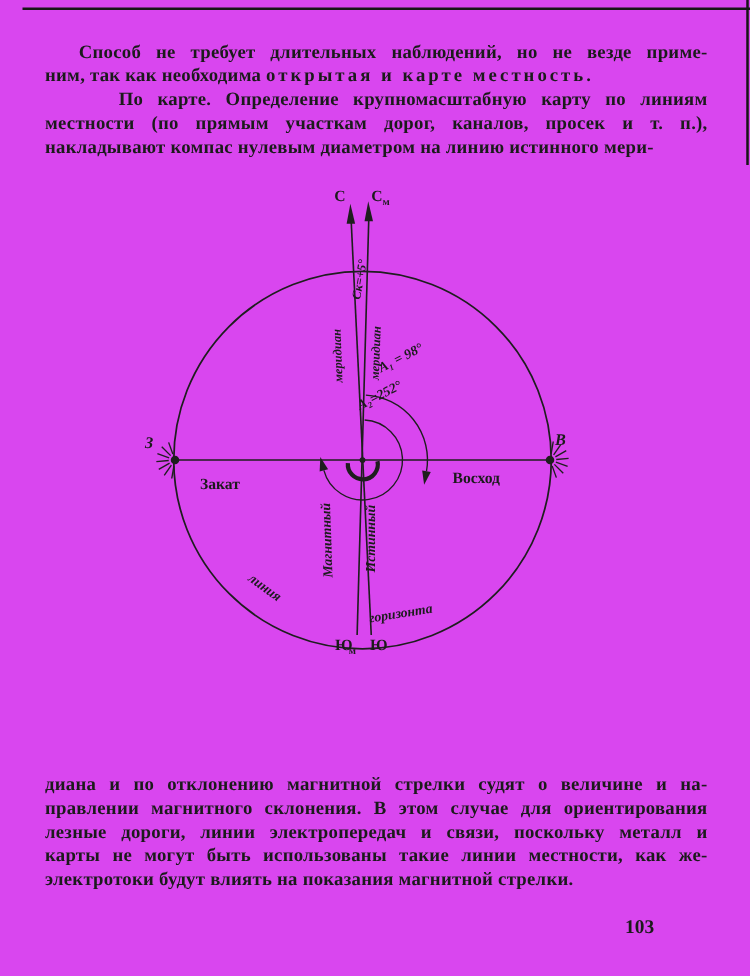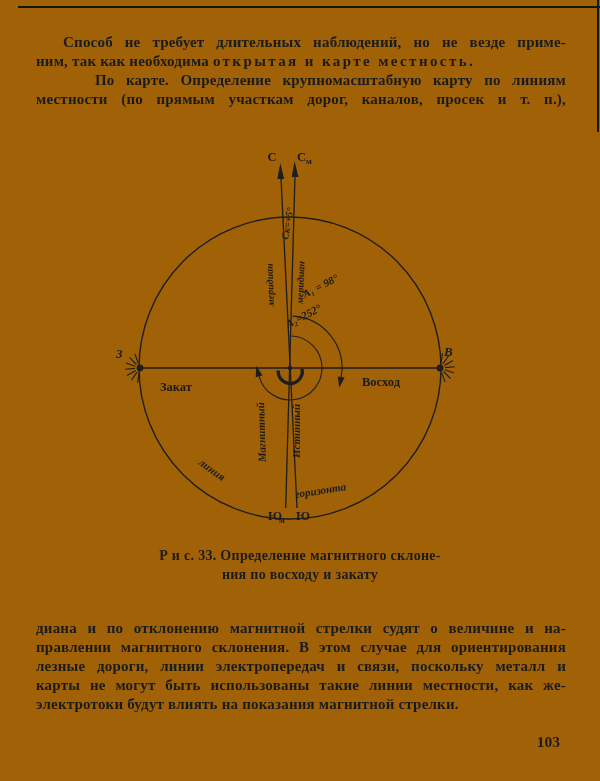--- a/index.html
+++ b/index.html
@@ -1,39 +1,39 @@
 <!DOCTYPE html>
 <html><head>
 <meta charset="utf-8">
 <style>
   html,body{margin:0;padding:0;}
   .book-page{
     position:relative;
     width:600px;height:781px;
-    background:#a16207;
+    background:#d946ef;
     font-family:"Liberation Serif","DejaVu Serif",serif;
     color:#1b1b1b;
     overflow:hidden;
   }
   .scan-edge-top{position:absolute;left:18px;top:6px;width:582px;height:2px;background:#161616;}
   .scan-edge-right{position:absolute;left:597px;top:0;width:2px;height:132px;background:#161616;}
 
   .text-block{position:absolute;left:36px;width:530px;font-size:15px;line-height:19px;font-weight:700;letter-spacing:.2px;}
   .top-block{top:33px;}
   .bottom-block{top:619px;}
   .line{text-align:justify;text-align-last:justify;white-space:normal;}
   .line.no-stretch{text-align:left;text-align-last:left;}
   .indent{text-indent:27px;}
   .spaced{letter-spacing:2.4px;}
   .lead-bold{font-weight:700;margin-left:32px;}
 
   .figure-wrap{position:absolute;left:0;top:148px;width:600px;height:400px;}
   .fig-caption{position:absolute;left:0;top:546px;width:600px;text-align:center;
     font-size:14px;font-weight:700;line-height:19px;letter-spacing:.3px;}
-  .page-number{position:absolute;left:500px;top:733px;width:60px;text-align:right;
+  .page-number{position:absolute;left:500px;top:733px;width:60px;
     font-size:15.5px;font-weight:700;}
 
   svg .ink{stroke:#1e1e1e;fill:none;}
   svg text{fill:#1b1b1b;font-family:"Liberation Serif","DejaVu Serif",serif;}
   .t-bold{font-size:12.5px;font-weight:700;}
   .t-sub{font-size:8.5px;font-weight:700;}
   .t-it{font-size:11px;font-style:italic;font-weight:600;}
   .t-it-sm{font-size:10px;font-style:italic;font-weight:600;}
   .t-letter{font-size:13px;font-style:italic;font-weight:700;}
   .arrowhead{fill:#1e1e1e;stroke:none;}
@@ -47,20 +47,21 @@
 
   <div class="text-block top-block">
     <div class="line indent">Способ не требует длительных наблюдений, но не везде приме-</div>
     <div class="line no-stretch">
       <span>ним, так как необходима </span><span class="spaced">открытая и карте местность.</span>
     </div>
     <div class="line indent">
       <span class="lead-bold">По карте.</span><span> Определение крупномасштабную карту по линиям</span>
     </div>
     <div class="line">местности (по прямым участкам дорог, каналов, просек и т. п.),</div>
+    <div class="line no-stretch">накладывают компас нулевым диаметром на линию истинного мери-</div>
   </div>
 
   <div class="figure-wrap">
     <svg width="600" height="400" viewBox="0 0 600 400">
 
       <circle class="ink" cx="290" cy="220" r="151" stroke-width="1.4"></circle>
 
       <line class="ink" x1="140" y1="220" x2="440" y2="220" stroke-width="1.3"></line>
 
       <line class="ink" x1="297" y1="360" x2="281" y2="30" stroke-width="1.3"></line>
@@ -125,24 +126,20 @@
       <text class="t-it-sm" transform="translate(303,156) rotate(-88)">меридиан</text>
 
       <text class="t-it" transform="translate(266,314) rotate(-92)">Магнитный</text>
       <text class="t-it" transform="translate(300,310) rotate(-90)">Истинный</text>
 
       <text class="t-it" transform="translate(198,316) rotate(36)">линия</text>
       <text class="t-it" transform="translate(296,350) rotate(-9)">горизонта</text>
     </svg>
   </div>
 
-  <div class="fig-caption">
-    <div>Р и с. 33. Определение магнитного склоне-</div>
-    <div>ния по восходу и закату</div>
-  </div>
 
   <div class="text-block bottom-block">
     <div class="line">диана и по отклонению магнитной стрелки судят о величине и на-</div>
     <div class="line">правлении магнитного склонения. В этом случае для ориентирования</div>
     <div class="line">лезные дороги, линии электропередач и связи, поскольку металл и</div>
     <div class="line">карты не могут быть использованы такие линии местности, как же-</div>
     <div class="line no-stretch">электротоки будут влиять на показания магнитной стрелки.</div>
   </div>
 
   <div class="page-number">103</div>

